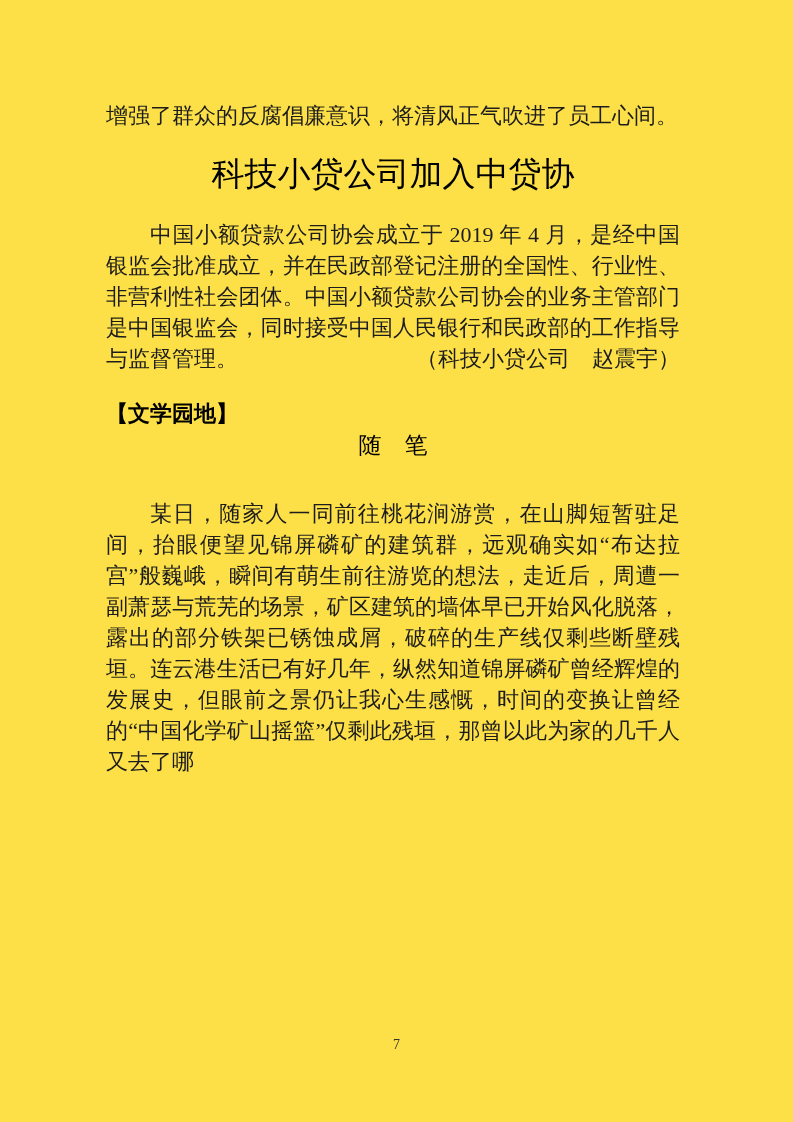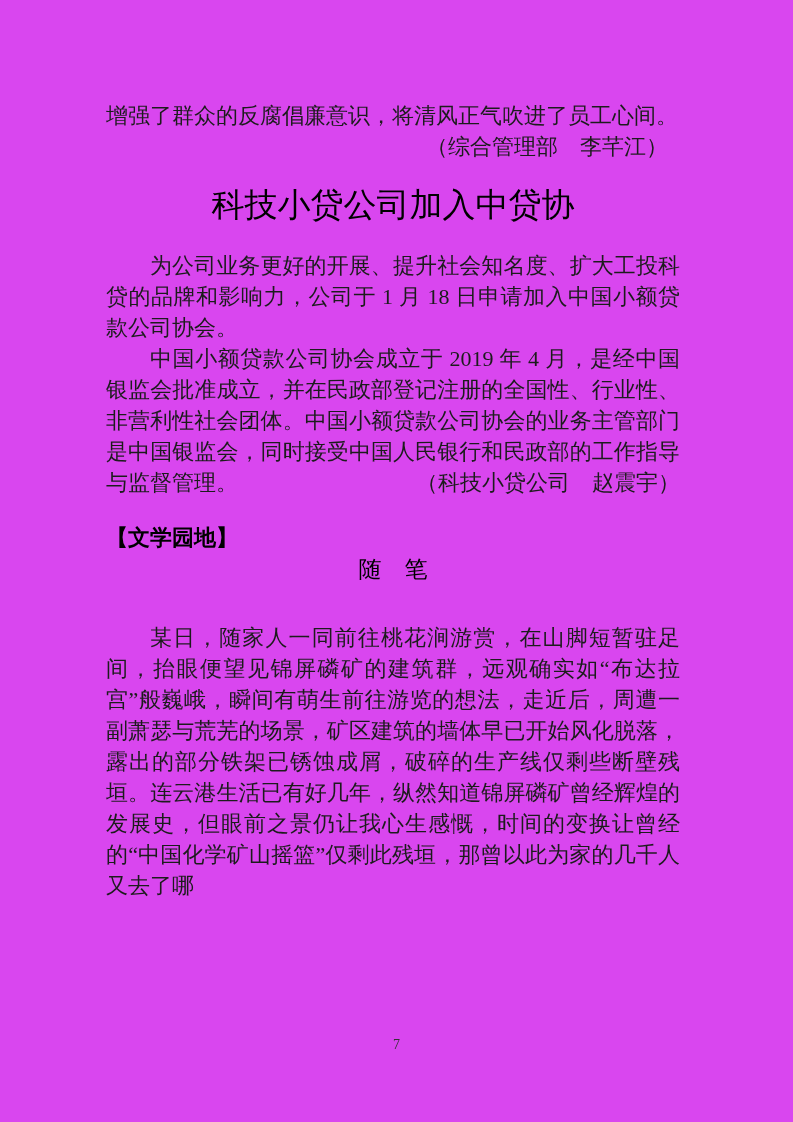--- a/index.html
+++ b/index.html
@@ -5,21 +5,21 @@
   html, body {
     margin: 0;
     padding: 0;
     background: #ffffff;
   }
   .page {
     position: relative;
     width: 793px;
     height: 1122px;
     margin: 0 auto;
-    background: #d946ef;
+    background: #fde047;
     color: #1c1c1c;
     font-family: "Liberation Serif", "DejaVu Serif", serif;
     overflow: hidden;
     box-sizing: border-box;
     padding: 100px 113px 0 106px;
   }
   .body-text {
     font-size: 22px;
     line-height: 31px;
     text-align: justify;
@@ -83,25 +83,23 @@
     color: #333333;
   }
 </style>
 </head>
 <body>
 
 <div class="page">
 
   <p class="body-text intro-line">增强了群众的反腐倡廉意识，将清风正气吹进了员工心间。</p>
 
-  <p class="attribution-line">（综合管理部　李芊江）</p>
 
   <h1 class="article-title">科技小贷公司加入中贷协</h1>
 
-  <p class="para">为公司业务更好的开展、提升社会知名度、扩大工投科贷的品牌和影响力，公司于 1 月 18 日申请加入中国小额贷款公司协会。</p>
 
 
   <p class="para"><span>中国小额贷款公司协会成立于 2019 年 4 月，是经中国银监会批准成立，并在民政部登记注册的全国性、行业性、非营利性社会团体。中国小额贷款公司协会的业务主管部门是中国银监会，同时接受中国人民银行和民政部的工作指导与监督管理。</span><span class="inline-attribution">（科技小贷公司　赵震宇）</span></p>
 
   <h2 class="section-label">【文学园地】</h2>
 
   <h2 class="essay-title">随　笔</h2>
 
   <p class="para">某日，随家人一同前往桃花涧游赏，在山脚短暂驻足间，抬眼便望见锦屏磷矿的建筑群，远观确实如“布达拉宫”般巍峨，瞬间有萌生前往游览的想法，走近后，周遭一副萧瑟与荒芜的场景，矿区建筑的墙体早已开始风化脱落，露出的部分铁架已锈蚀成屑，破碎的生产线仅剩些断壁残垣。连云港生活已有好几年，纵然知道锦屏磷矿曾经辉煌的发展史，但眼前之景仍让我心生感慨，时间的变换让曾经的“中国化学矿山摇篮”仅剩此残垣，那曾以此为家的几千人又去了哪</p>
 

